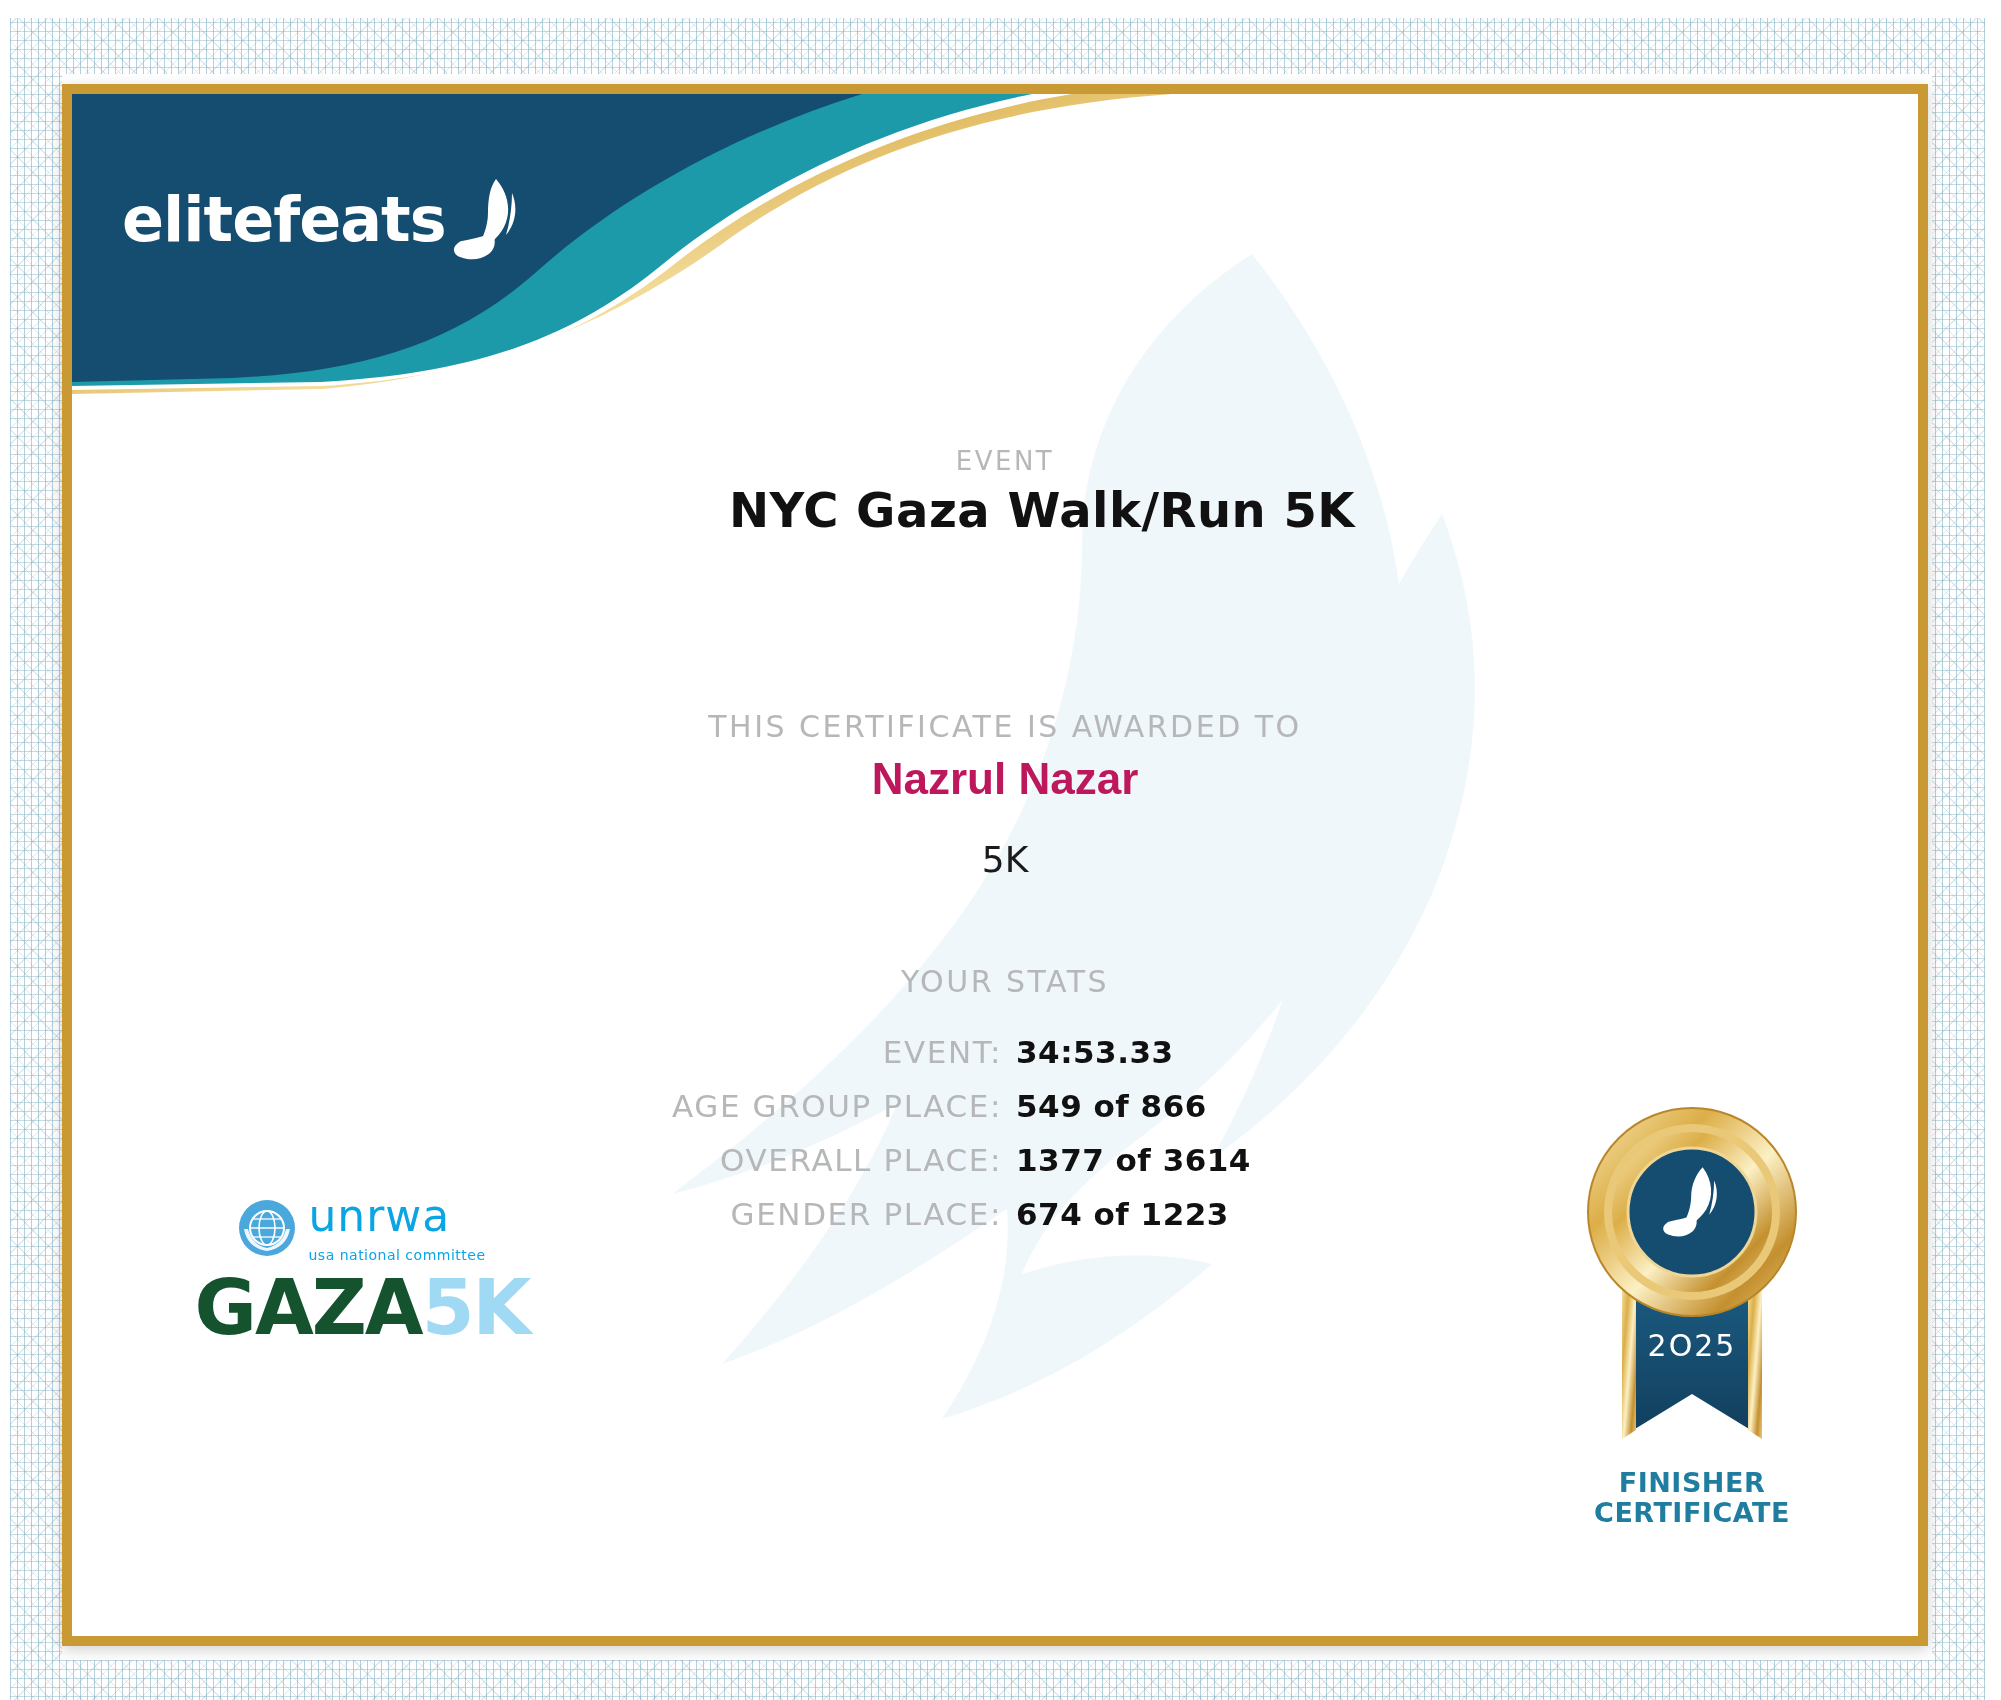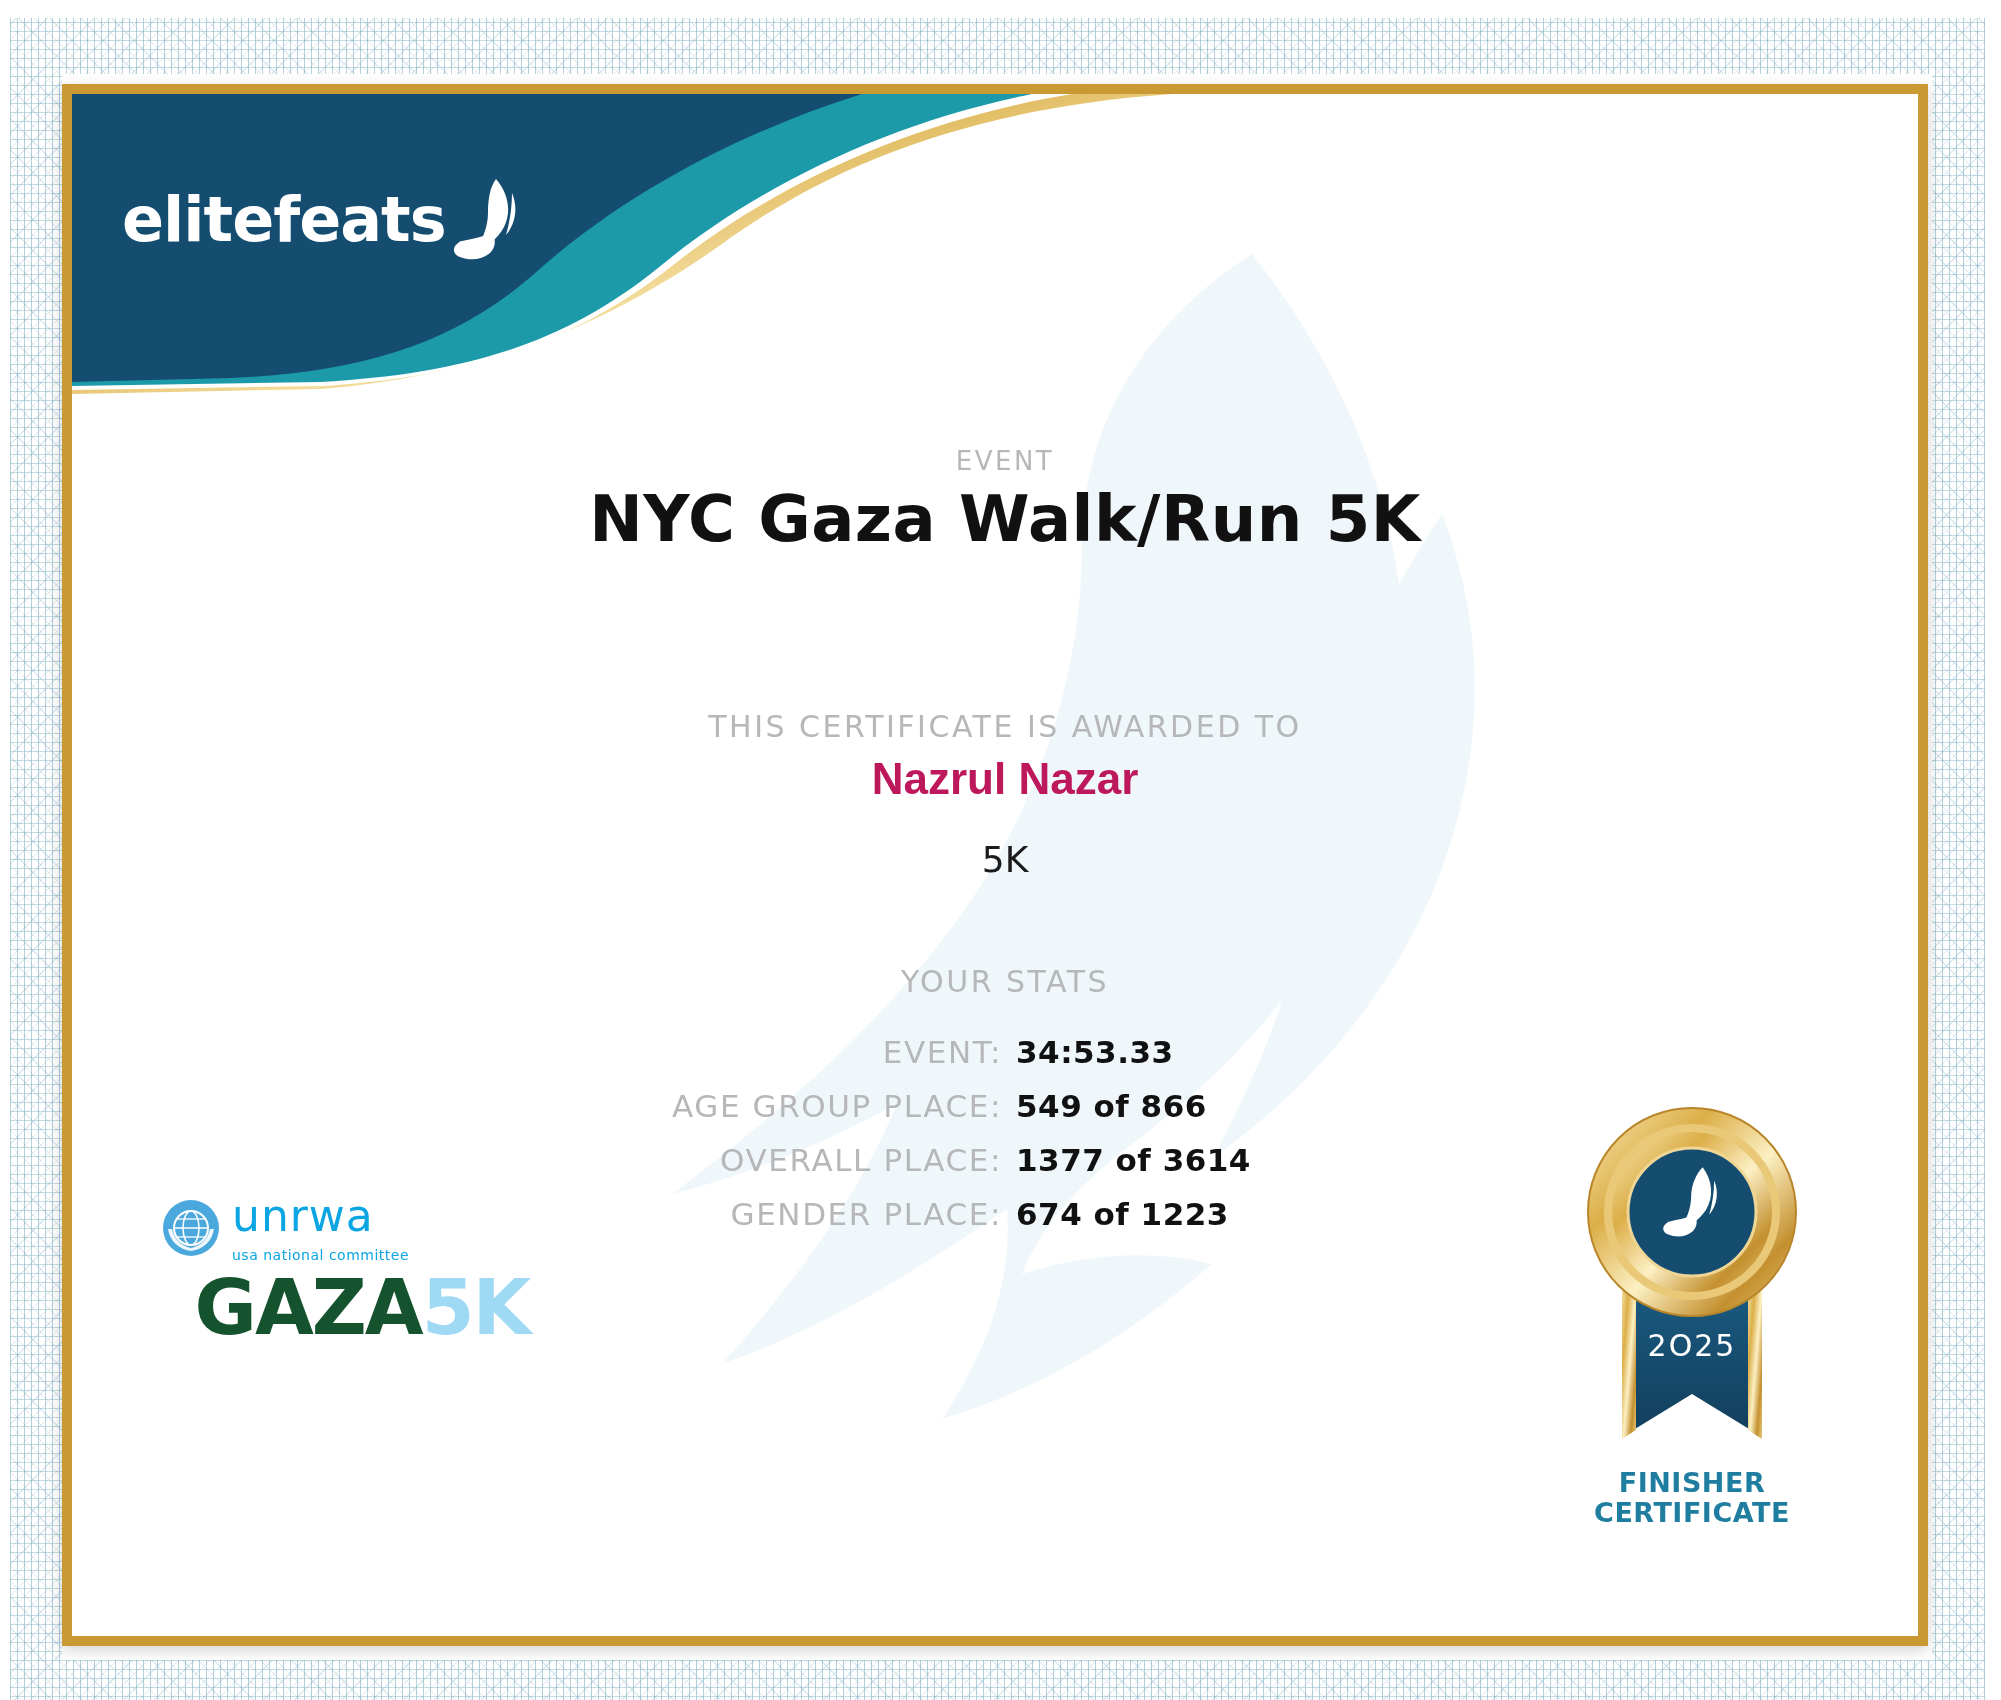--- a/index.html
+++ b/index.html
@@ -111,25 +111,26 @@
   }
   .label-caps {
     color: #b6b7b9;
     font-family: "DejaVu Sans", sans-serif;
     letter-spacing: 2.5px;
     font-weight: normal;
   }
   #event-label { top: 352px; font-size: 26px; }
   #event-name {
     top: 388px;
-    font-size: 64px;
+    font-size: 48px;
     font-weight: bold;
     color: #111111;
     font-family: "DejaVu Sans", sans-serif;
     letter-spacing: 0.5px;
+    margin-left: 37px;
   }
   #awarded-label { top: 615px; font-size: 30px; }
   #athlete-name {
     top: 660px;
     font-size: 44px;
     font-weight: bold;
     color: #be185d;
     font-family: Liberation Sans, sans-serif;
   }
   #event-distance {
@@ -174,20 +175,21 @@
   #gaza-logo {
     position: absolute;
     left: 90px;
     top: 1100px;
     width: 400px;
     text-align: center;
   }
   #unrwa-row {
     display: flex;
     align-items: center;
+    justify-content: center;
     gap: 12px;
   }
   #unrwa-text {
     text-align: left;
     line-height: 1;
   }
   #unrwa-name {
     font-size: 44px;
     color: #0aa5e2;
     font-family: "DejaVu Sans", sans-serif;

